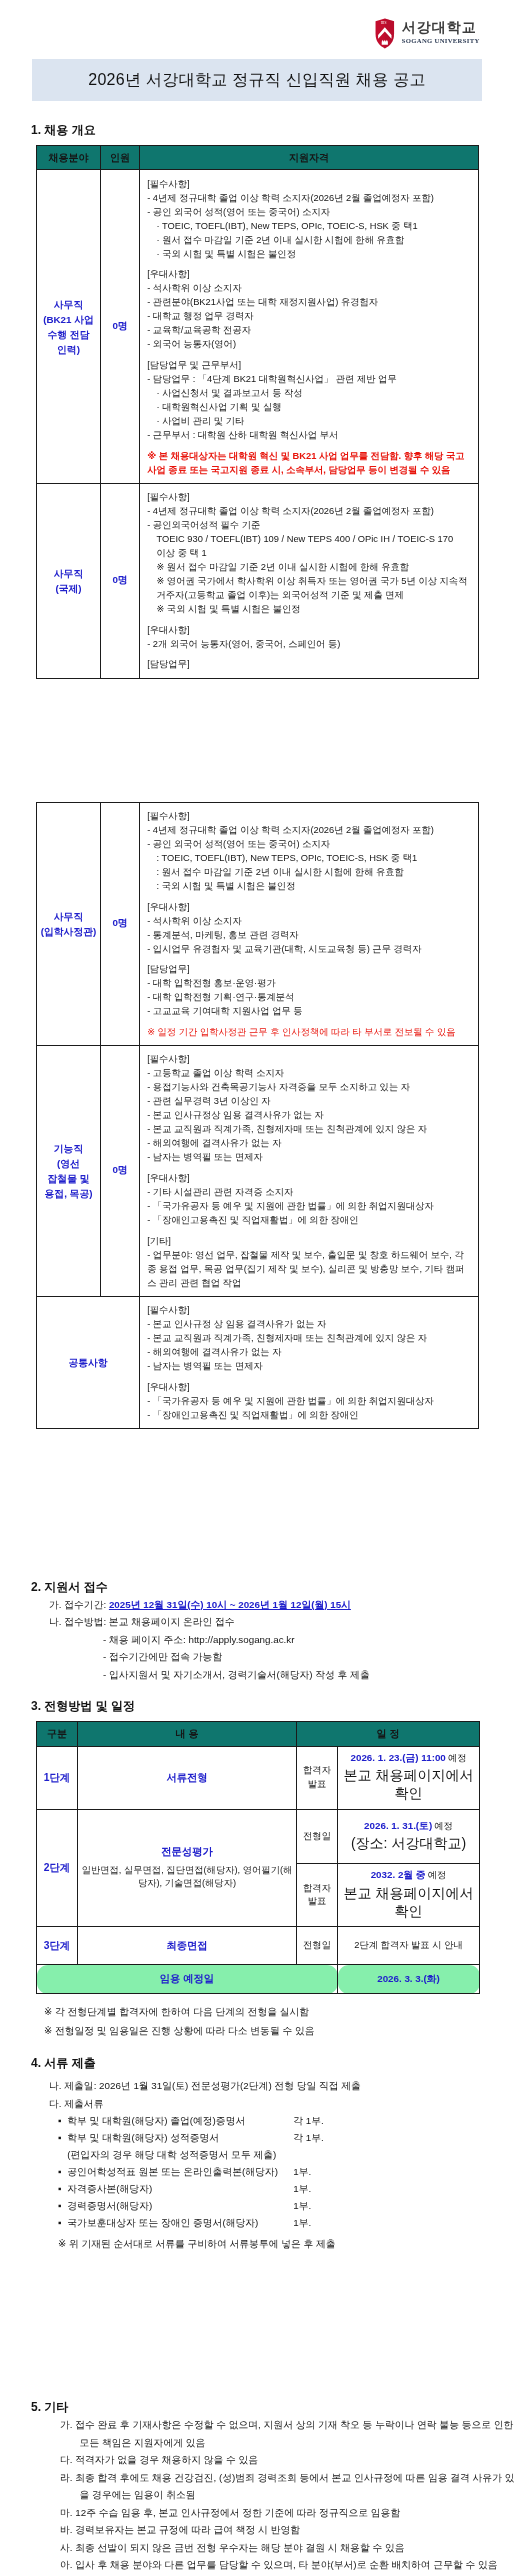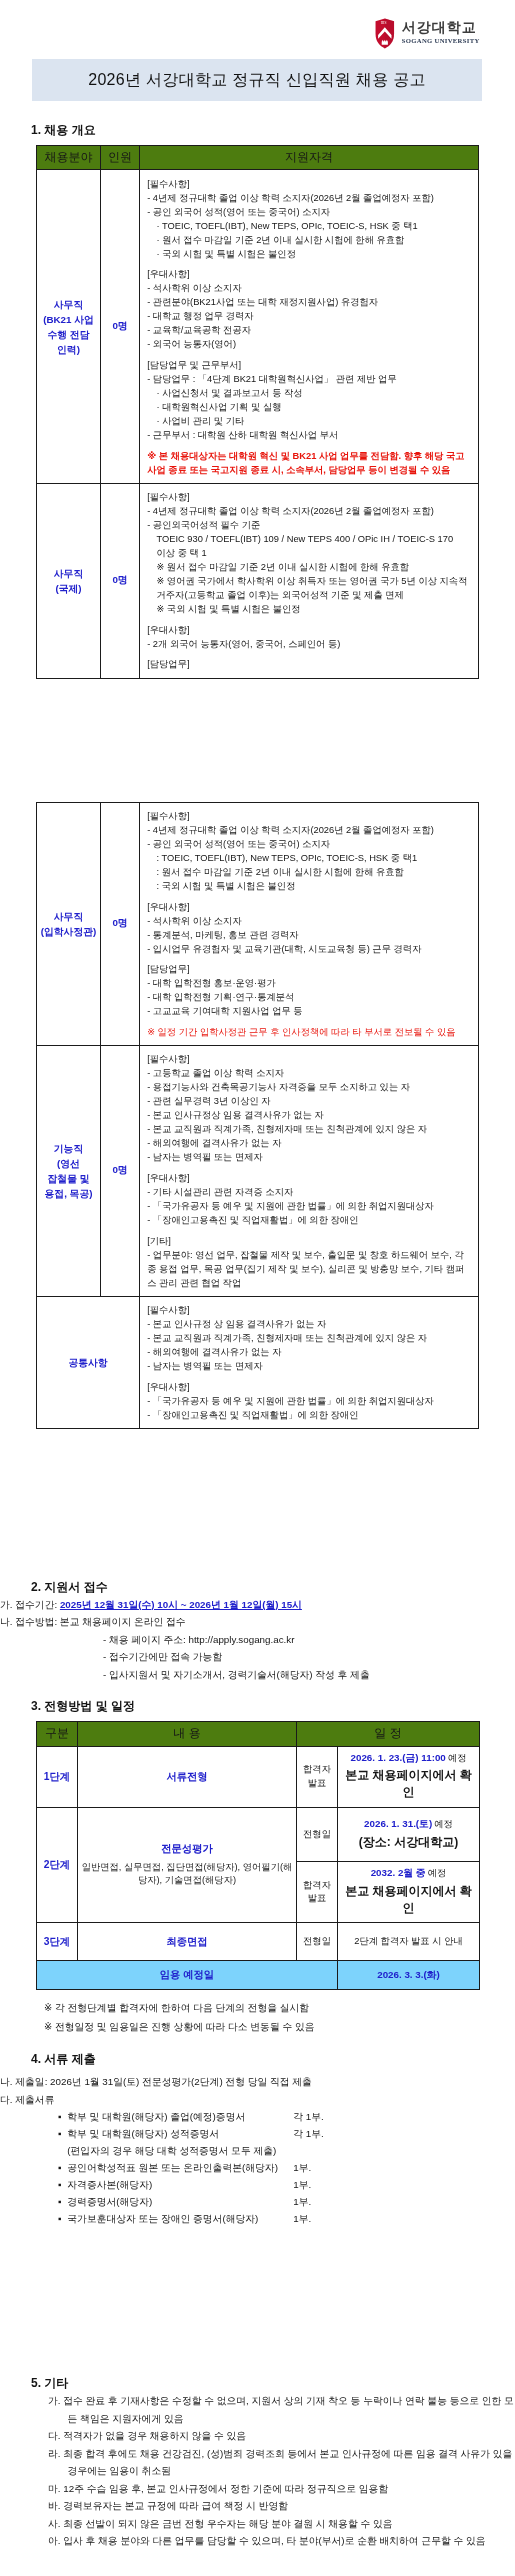--- a/index.html
+++ b/index.html
@@ -15,62 +15,62 @@
   .logo-txt{padding-top:3.1px;}
   .logo-kr{font-family:"Liberation Serif","DejaVu Serif",serif;font-weight:bold;font-size:14px;color:#3c3c3c;letter-spacing:1px;line-height:14.4px;}
   .logo-en{font-family:"Liberation Serif","DejaVu Serif",serif;font-weight:bold;font-size:6.7px;color:#2e3c55;letter-spacing:0.3px;margin-top:1.5px;}
   .banner{position:absolute;left:32px;top:59px;width:450px;height:42px;background:#dbe4f0;display:flex;align-items:center;justify-content:center;}
   .banner .doc-title{font-size:16px;font-weight:normal;color:#121212;letter-spacing:0.3px;}
   
   h2{font-size:12px;font-weight:bold;color:#141414;margin:0 0 0 31px;}
   .h-s1{margin-top:20.6px;margin-bottom:6.2px;}
   .h-s3{margin-top:14.4px;margin-bottom:6.2px;}
   .h-s4{margin-top:15.5px;margin-bottom:5.2px;}
-  .bl{font-size:9.8px;line-height:17.5px;}
+  .bl{font-size:9.8px;line-height:17.5px;margin-left:49px;}
   .bl.indent2{margin-left:103px;}
   .blue-u{color:#2121cc;font-weight:bold;text-decoration:underline;}
   
   table{border-collapse:collapse;margin-left:36px;width:443px;table-layout:fixed;}
   table{border:1px solid #1b1b1b;}
   th,td{border:0.5px solid #1b1b1b;}
-  th{background:#4d7c0f;font-size:12px;font-weight:normal;height:17.5px;padding:3.1px 2.1px;}
+  th{background:#0f766e;font-size:10px;font-weight:bold;height:17.5px;padding:3.1px 2.1px;}
   td.field{color:#2121cc;font-weight:bold;font-size:9.8px;text-align:center;line-height:15px;vertical-align:middle;}
   td.count{color:#2121cc;font-weight:bold;font-size:9.8px;text-align:center;vertical-align:middle;}
   td.content{padding:6.2px 6.2px 6.2px 7.2px;font-size:9.3px;vertical-align:top;}
   .ln{line-height:14px;}
   .ln.i1{padding-left:9.3px;}
   .ln.sp{height:6.7px;}
   .ln.red{color:#e8150c;}
   .ln.b{font-weight:bold;}
   
   .t2 td{vertical-align:middle;text-align:center;}
   .t2 .grade{color:#2121cc;font-weight:bold;font-size:10.3px;}
   .t2 .cont{font-size:10.3px;padding:5.2px 3.1px;}
   .t2 .blue-b{color:#2121cc;font-weight:bold;}
   .t2 .cont .sub{color:#1a1a1a;font-weight:normal;font-size:9.3px;line-height:13.4px;margin-top:5.2px;}
   .t2 .lbl{font-size:9.3px;line-height:13.4px;padding:4.1px 2.1px;}
   .t2 .date{font-size:9.3px;padding:5.2px 2.1px;}
   .t2 .d-blue{color:#2121cc;font-weight:bold;font-size:9.8px;display:inline;}
   .t2 .d-suffix{font-size:9.3px;display:inline;margin-left:2.1px;}
-  .t2 .d-note{font-size:12px;margin-top:2.6px;font-weight:bold;}
+  .t2 .d-note{font-size:14px;margin-top:2.6px;}
   .t2 .r1 td{height:43px;}
   .t2 .rs td{height:43px;}
   .t2 .r3 td{height:27px;}
-  .t2 .final td{background:#7dd3fc;height:26px;}
+  .t2 .final td{background:#86efac;height:26px;border-radius:11px;}
   .t2 .final .final-label{color:#2121cc;font-weight:bold;font-size:10.3px;}
   .t2 .final .final-date{color:#2121cc;font-weight:bold;font-size:9.8px;}
   .t2-notes{margin:7.2px 0 0 44px;font-size:9.8px;line-height:19px;}
   
   .doc-item{display:flex;margin-left:58px;font-size:9.8px;line-height:17px;}
   .doc-bullet{width:9.3px;flex:0 0 auto;}
   .doc-label{width:226px;flex:0 0 auto;}
   .doc-count{flex:0 0 auto;}
   .s4-note{margin:7.2px 0 0 58px;font-size:9.8px;}
   
-  .li5{margin-left:48px;font-size:9.8px;line-height:17.5px;padding-left:19.6px;text-indent:-19.6px;}
+  .li5{margin-left:60px;font-size:9.8px;line-height:17.5px;padding-left:19.6px;text-indent:-19.6px;}
   .pb1{height:123px;}
   .pb2{height:150px;}
   .pb3{height:148px;}
   .s2-block{margin-top:0;}
 </style>
 </head>
 <body>
 
 <div class="hdr">
   <div class="logo">
@@ -384,20 +384,21 @@
         <span class="doc-label">경력증명서(해당자)</span>
         <span class="doc-count">1부.</span>
       </div>
 
       <div class="doc-item">
         <span class="doc-bullet">▪</span>
         <span class="doc-label">국가보훈대상자 또는 장애인 증명서(해당자)</span>
         <span class="doc-count">1부.</span>
       </div>
     </div>
+  <div class="s4-note">※ 위 기재된 순서대로 서류를 구비하여 서류봉투에 넣은 후 제출</div>
 </div>
 
 <div class="pb3"></div>
 
 <h2>5. 기타</h2>
 <div>
   <div>
       <div class="li5">가. 접수 완료 후 기재사항은 수정할 수 없으며, 지원서 상의 기재 착오 등 누락이나 연락 불능 등으로 인한 모든 책임은 지원자에게 있음</div>
       <div class="li5">다. 적격자가 없을 경우 채용하지 않을 수 있음</div>
       <div class="li5">라. 최종 합격 후에도 채용 건강검진, (성)범죄 경력조회 등에서 본교 인사규정에 따른 임용 결격 사유가 있을 경우에는 임용이 취소됨</div>

